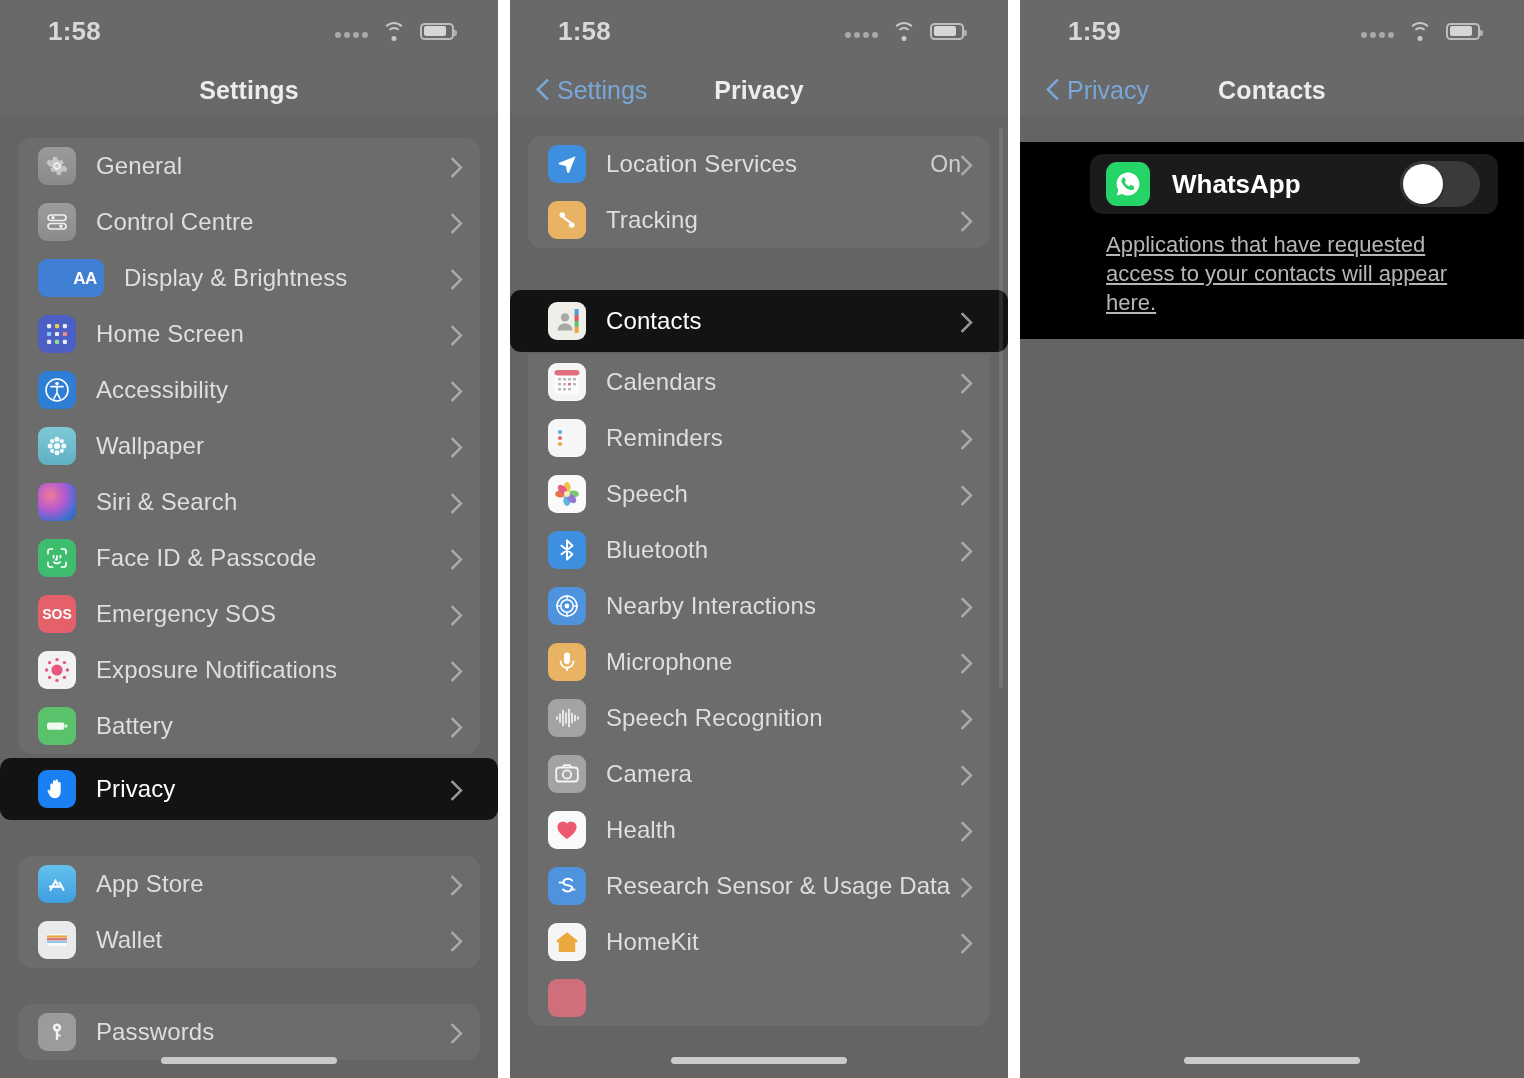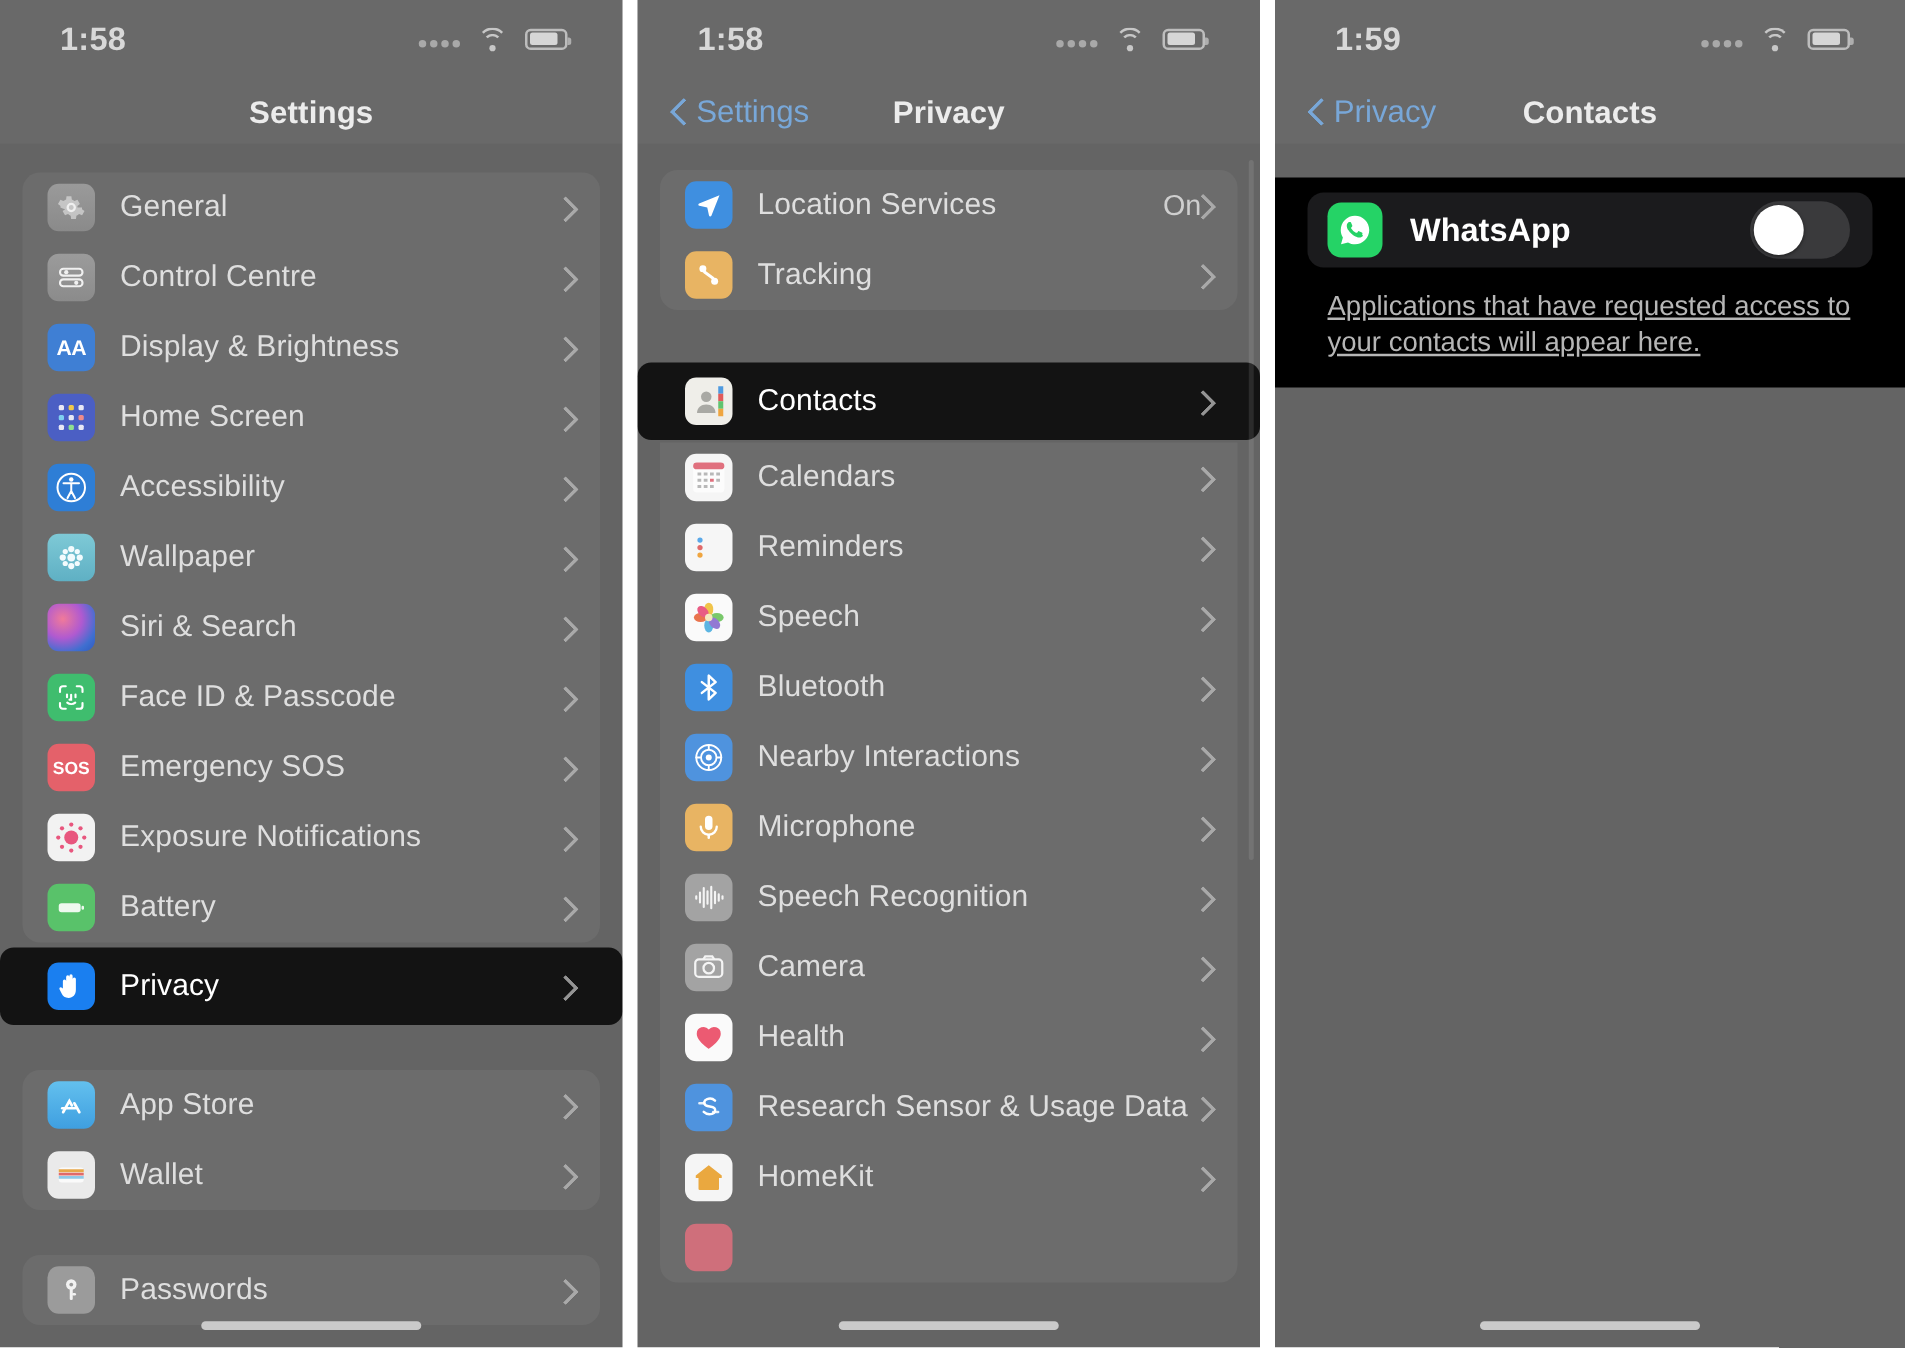--- a/index.html
+++ b/index.html
@@ -187,21 +187,21 @@
                 <circle cx="8" cy="7.75" r="1.7" fill="#f0f0f0" stroke="none"></circle>
               <rect x="3" y="13.5" width="18" height="5.5" rx="2.7"></rect>
                 <circle cx="16" cy="16.25" r="1.7" fill="#f0f0f0" stroke="none"></circle>
             </svg>
           </span>
           <span class="label">Control Centre</span>
           <span class="chev"></span>
         </div>
 
         <div class="row">
-          <span class="ico" style="background:#3f7fd4;font-size:17px;letter-spacing:-.5px;">AA</span>
+          <span class="ico" style="background:#3f7fd4;font-size:17px;letter-spacing:-.5px;padding-left:28px;">AA</span>
           <span class="label">Display &amp; Brightness</span>
           <span class="chev"></span>
         </div>
 
         <div class="row">
           <span class="ico" style="background:#4b5fc4;">
             <svg width="28" height="28" viewBox="0 0 28 28">
               <g>
                 <rect x="4" y="4" width="4.2" height="4.2" rx="1.2" fill="#e8e8f5"></rect>
                   <rect x="11.9" y="4" width="4.2" height="4.2" rx="1.2" fill="#f0c94a"></rect>
@@ -620,21 +620,21 @@
     </div>
 
     <div class="navbar">
       <div class="back">
         <span class="chev-l"></span>
         <span>Privacy</span>
       </div>
       <div class="title">Contacts</div>
     </div>
 
-    <div class="dark-card" style="margin-top:24px;">
+    <div class="dark-card" style="margin-top:24px;padding-left:44px;">
       <div class="wa-row">
         <span class="ico" style="background:#25D366;width:44px;height:44px;border-radius:11px;margin-right:22px;">
           <svg width="30" height="30" viewBox="0 0 30 30" fill="#ffffff">
             <path d="M15 3.6C8.7 3.6 3.6 8.7 3.6 15c0 2.2.6 4.2 1.7 6L3.8 26.4l5.6-1.5c1.7 1 3.6 1.5 5.6 1.5 6.3 0 11.4-5.1 11.4-11.4S21.3 3.6 15 3.6zm6.5 15.8c-.3.8-1.6 1.5-2.2 1.6-.6.1-1.2.1-2-.1-.5-.1-1.1-.3-1.9-.7-3.3-1.4-5.5-4.8-5.6-5-.2-.2-1.4-1.8-1.4-3.5s.9-2.5 1.2-2.8c.3-.3.7-.4.9-.4h.6c.2 0 .5 0 .7.5l1 2.4c.1.2.1.4 0 .6l-.4.6-.4.4c-.1.1-.3.3-.1.6.2.3.8 1.3 1.7 2.1 1.2 1 2.1 1.4 2.4 1.5.3.1.5.1.7-.1l.9-1.1c.2-.2.4-.2.6-.1l2.3 1.1c.2.1.4.2.4.3.1.1.1.8-.2 1.6z"></path>
           </svg>
         </span>
         <span class="label">WhatsApp</span>
         <span class="toggle">
             <span class="knob"></span>
           </span>

